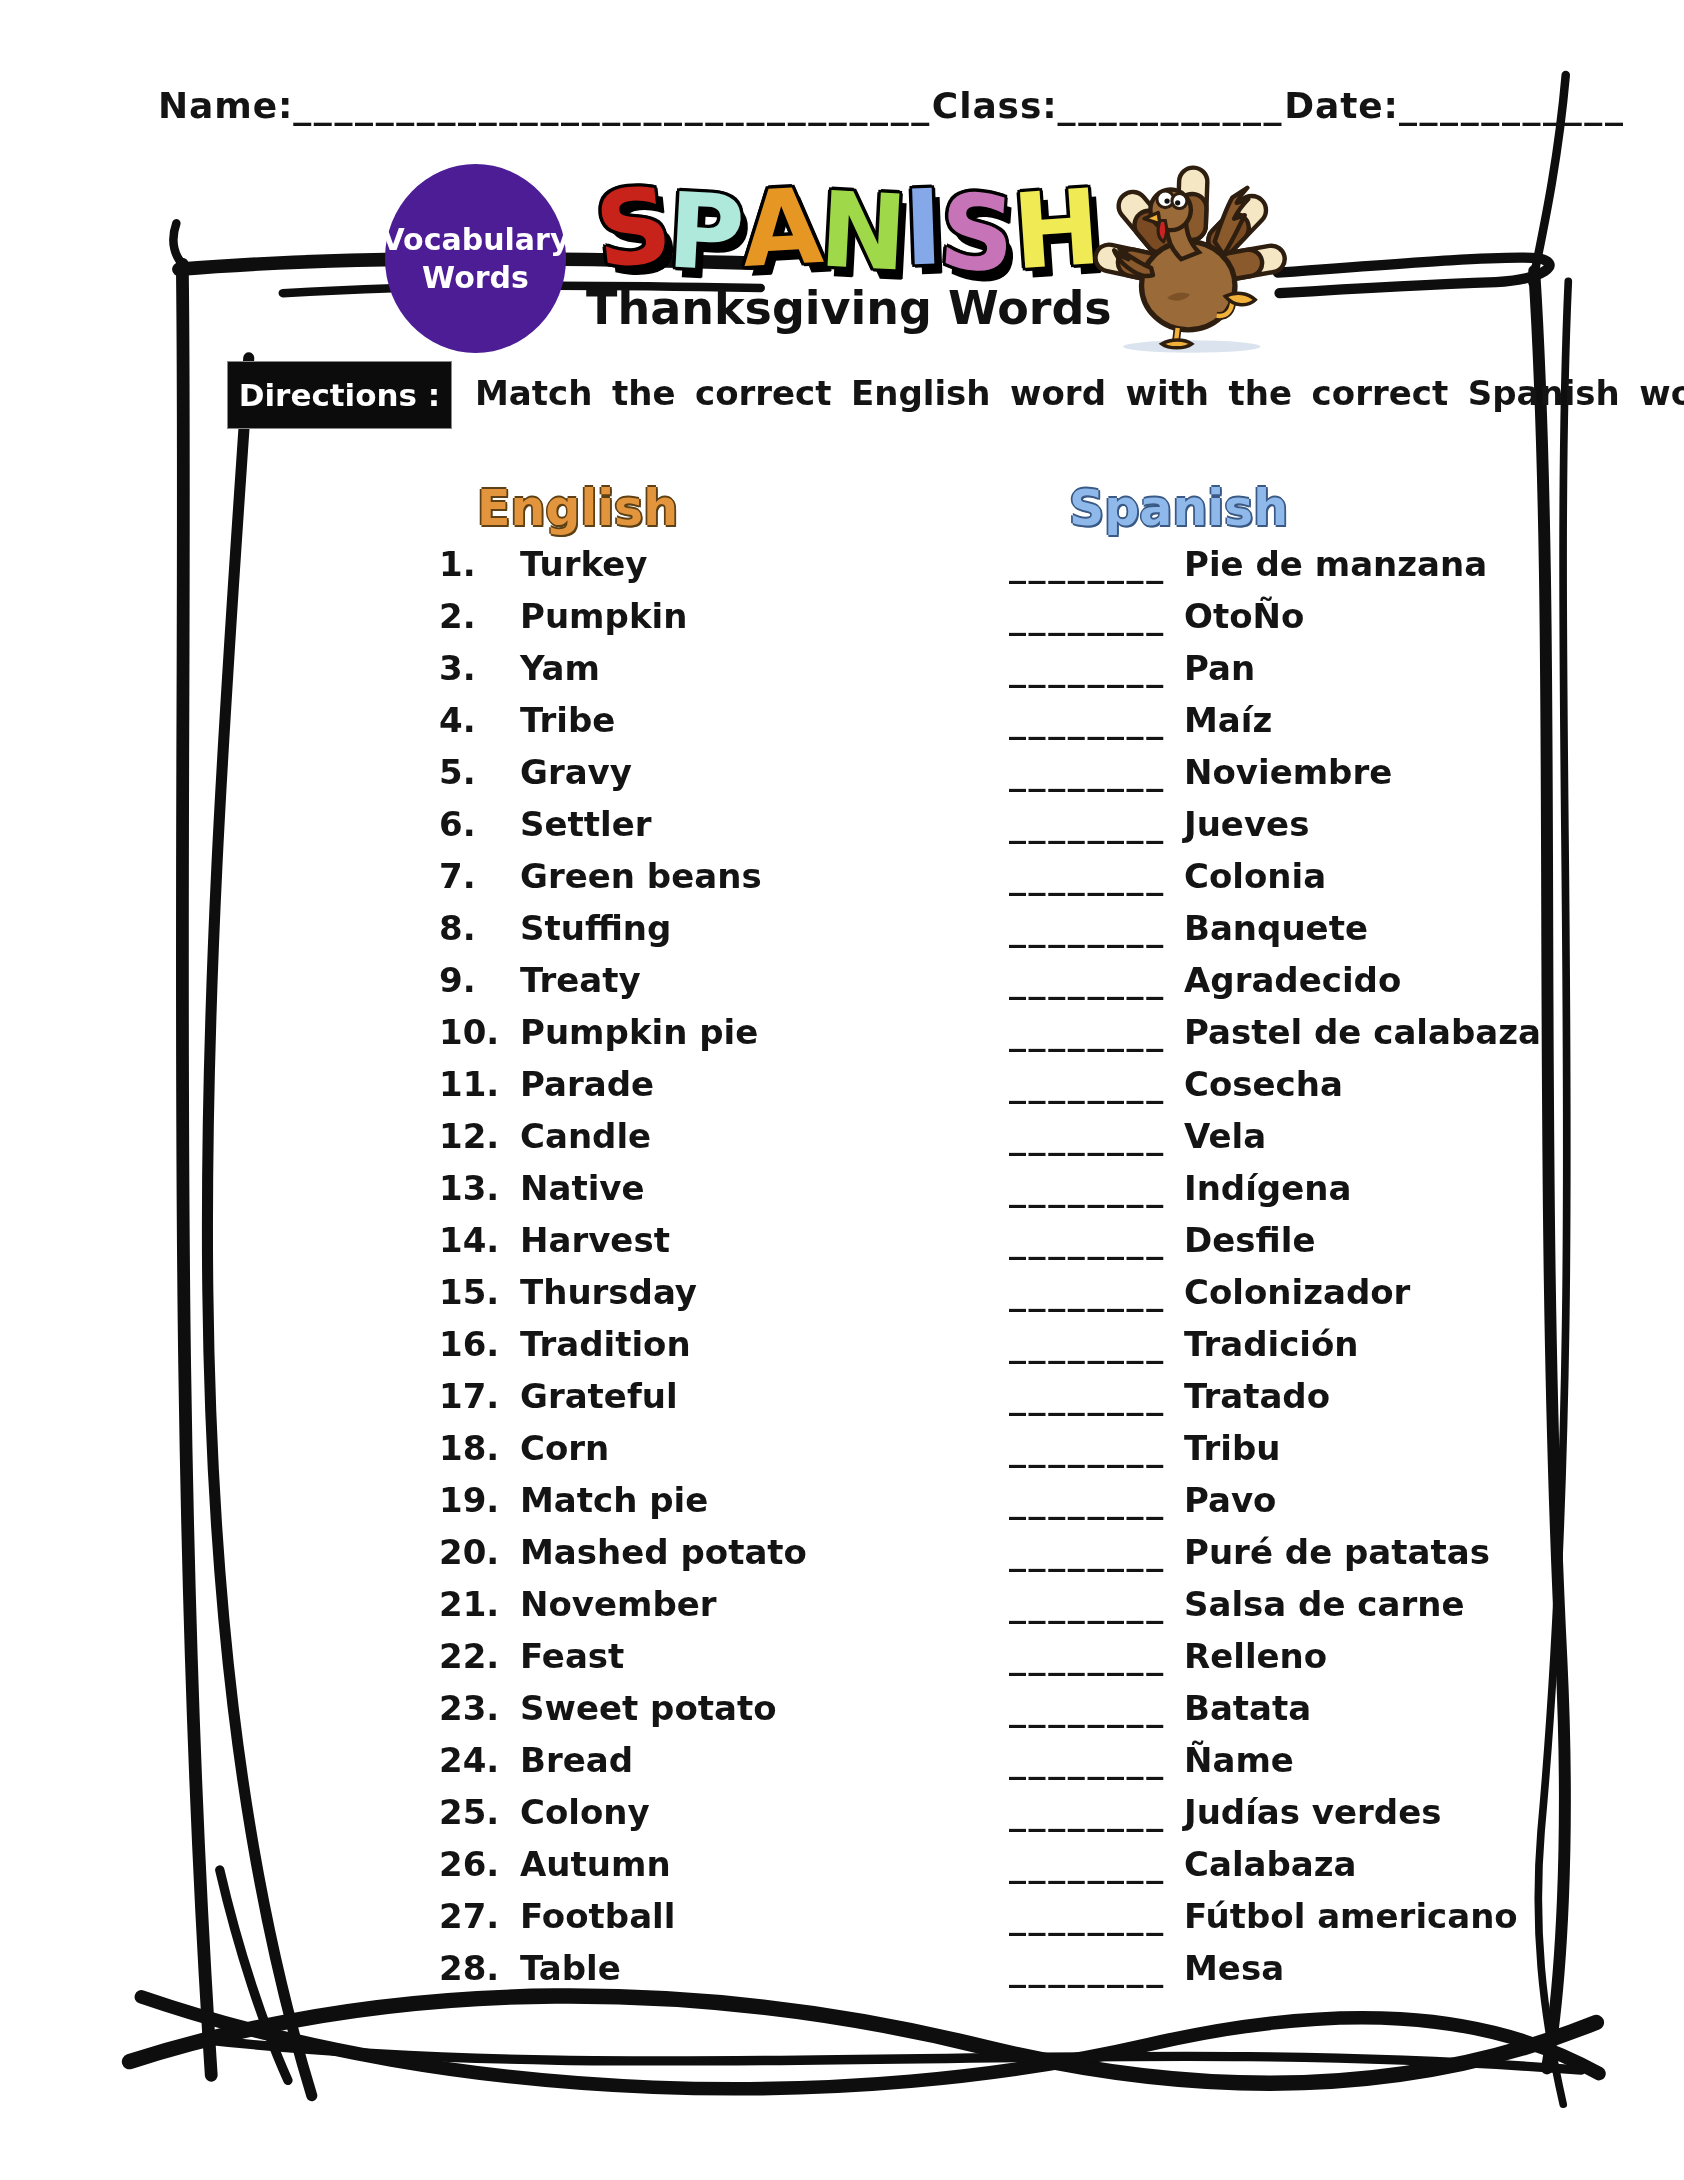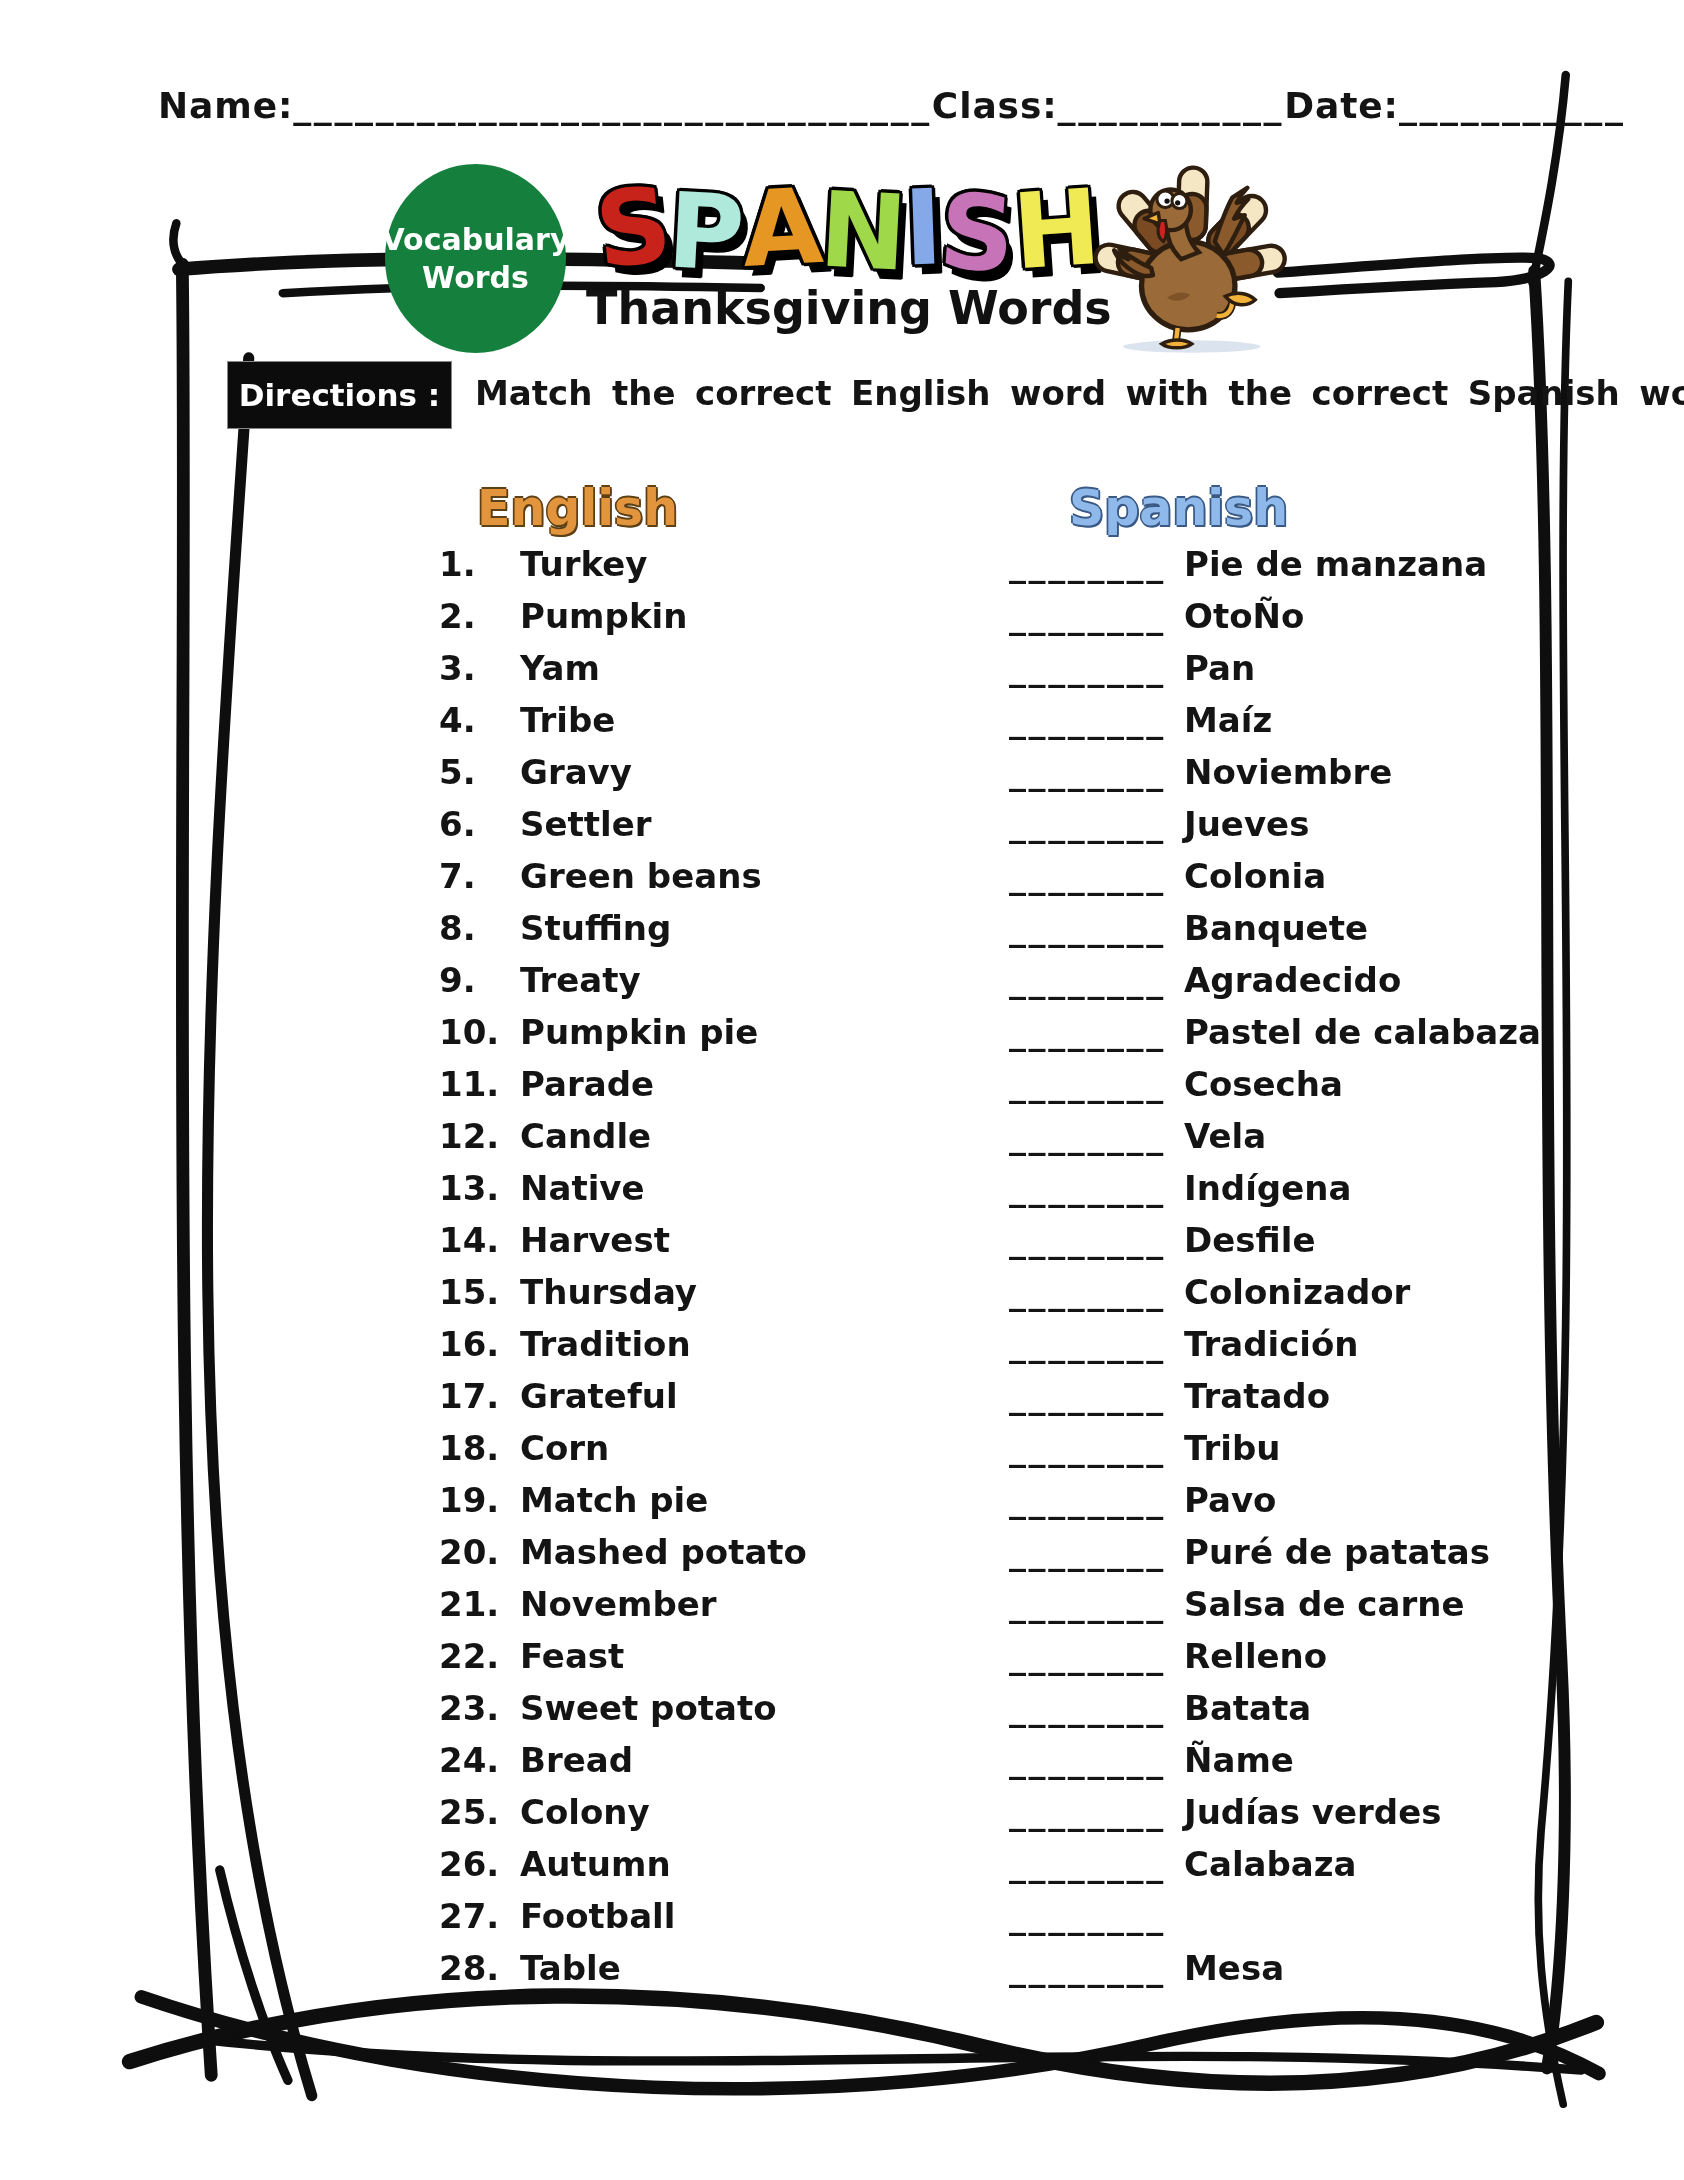--- a/index.html
+++ b/index.html
@@ -13,21 +13,21 @@
   svg{display:block;}
   
   #header-line{
     position:absolute;left:158px;top:85px;width:1448px;
     font-size:36px;letter-spacing:0.9px;white-space:nowrap;
   }
   #header-line .blank{letter-spacing:2.6px;}
   
   #badge{
     position:absolute;left:385px;top:164px;width:181px;height:189px;
-    border-radius:50%;background:#15803d;color:#fff;
+    border-radius:50%;background:#4c1d95;color:#fff;
     display:flex;flex-direction:column;align-items:center;justify-content:center;
     font-size:30px;line-height:1.25;text-align:center;
   }
   
   #title-letters{
     position:absolute;left:596px;top:167px;width:490px;height:119px;
     text-align:center;font-size:104px;letter-spacing:-2.6px;white-space:nowrap;
   }
   .tl{
     display:inline-block;font-weight:700;
@@ -318,20 +318,21 @@
       <div class="row">
         <span class="num">26.</span>
         <span class="eng">Autumn</span>
         <span class="blank">________</span>
         <span class="spa">Calabaza</span>
       </div>
       <div class="row">
         <span class="num">27.</span>
         <span class="eng">Football</span>
         <span class="blank">________</span>
+        <span class="spa">Fútbol americano</span>
       </div>
       <div class="row">
         <span class="num">28.</span>
         <span class="eng">Table</span>
         <span class="blank">________</span>
         <span class="spa">Mesa</span>
       </div>
     </div>
 
 </div>

